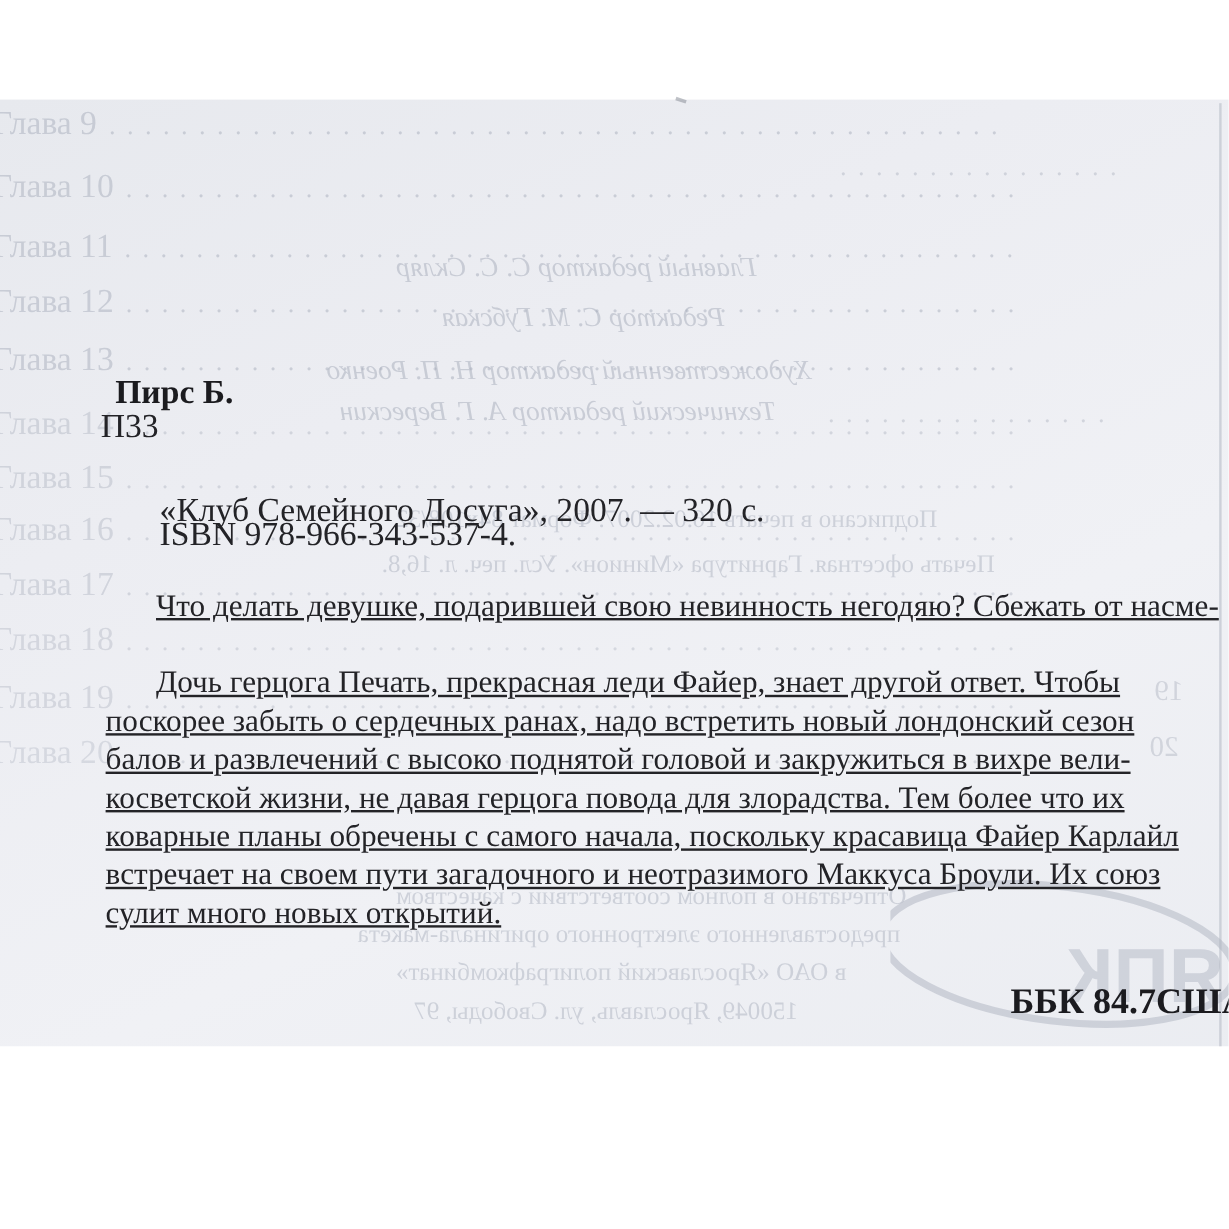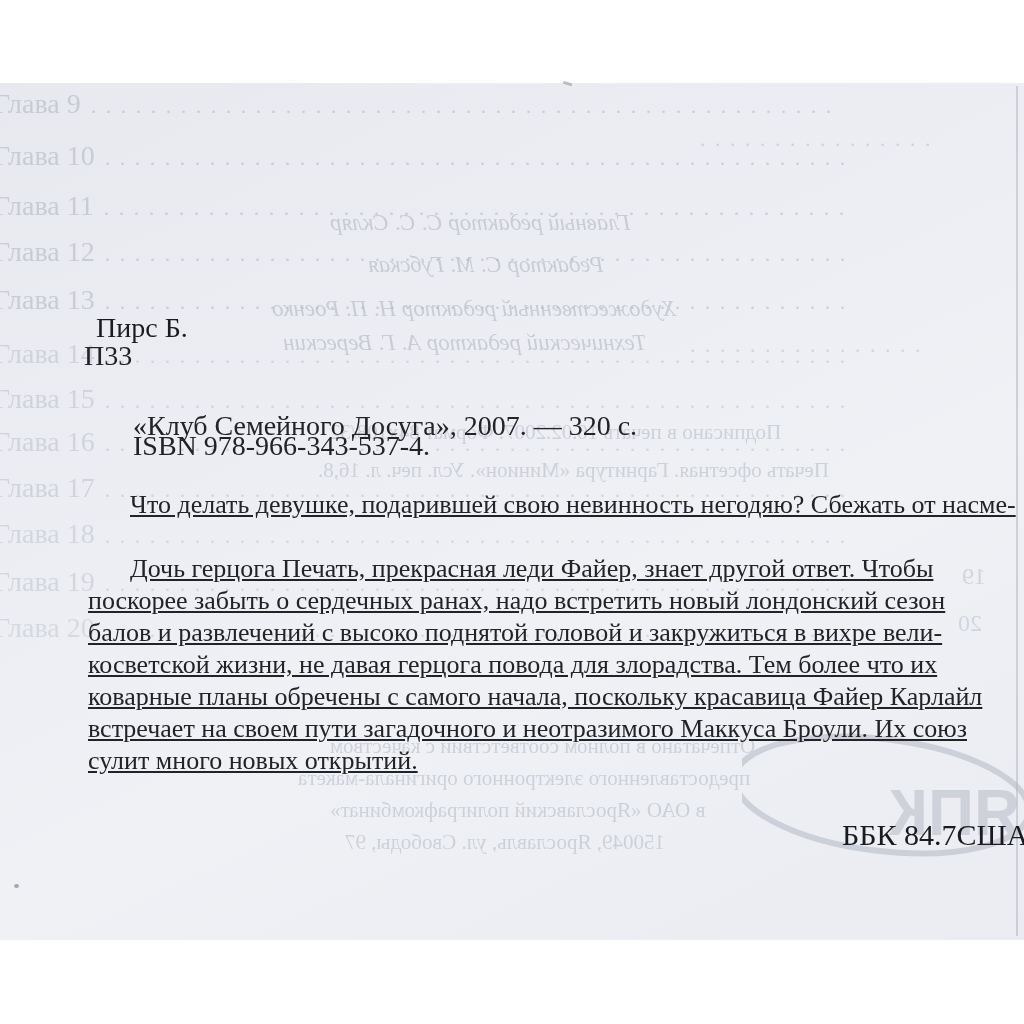--- a/index.html
+++ b/index.html
@@ -1,29 +1,29 @@
 <!DOCTYPE html>
 <html><head>
 <meta charset="utf-8">
 <style>
   html,body{margin:0;padding:0;background:#ffffff;}
-  .photo{position:relative;width:1024px;height:1024px;background:#ffffff;overflow:hidden;
+  .photo{position:relative;width:1024px;height:872px;background:#ffffff;overflow:hidden;
          font-family:"Liberation Serif","DejaVu Serif",serif;}
   .page{position:absolute;left:0;top:83px;width:1024px;height:857px;
         background:linear-gradient(155deg,#e7e9ee 0%,#ecedf2 30%,#f0f1f5 62%,#eaecf1 100%);}
   .page-edge{position:absolute;left:1016px;top:86px;width:2px;height:850px;background:#c7cad3;opacity:.85;}
   .tick{position:absolute;left:563px;top:82px;width:9px;height:3px;background:#8b8f99;opacity:.55;transform:rotate(18deg);}
   .speck{position:absolute;left:14px;top:884px;width:5px;height:4px;background:#7a7f88;opacity:.65;border-radius:50%;}
 
   
   .t{position:absolute;white-space:nowrap;color:#232327;z-index:3;}
   .s26{font-size:26px;text-decoration:underline;}
   .s28{font-size:28px;}
   .s30{font-size:30px;}
-  .b{font-weight:normal;color:#1b1b1f;}
+  .b{font-weight:bold;color:#1b1b1f;}
 
   
   .g{position:absolute;white-space:nowrap;color:#a6acba;z-index:1;filter:blur(0.4px);}
   .mirror{transform:scaleX(-1);}
   .ital{font-style:italic;}
   .toc{font-size:28px;opacity:.48;}
   .toc .dots{font-size:22px;letter-spacing:2px;padding-left:10px;}
   .dotsrow{font-size:22px;letter-spacing:2px;opacity:.4;}
   .ed{font-size:23px;opacity:.5;}
   .pr{font-size:21px;opacity:.45;}

